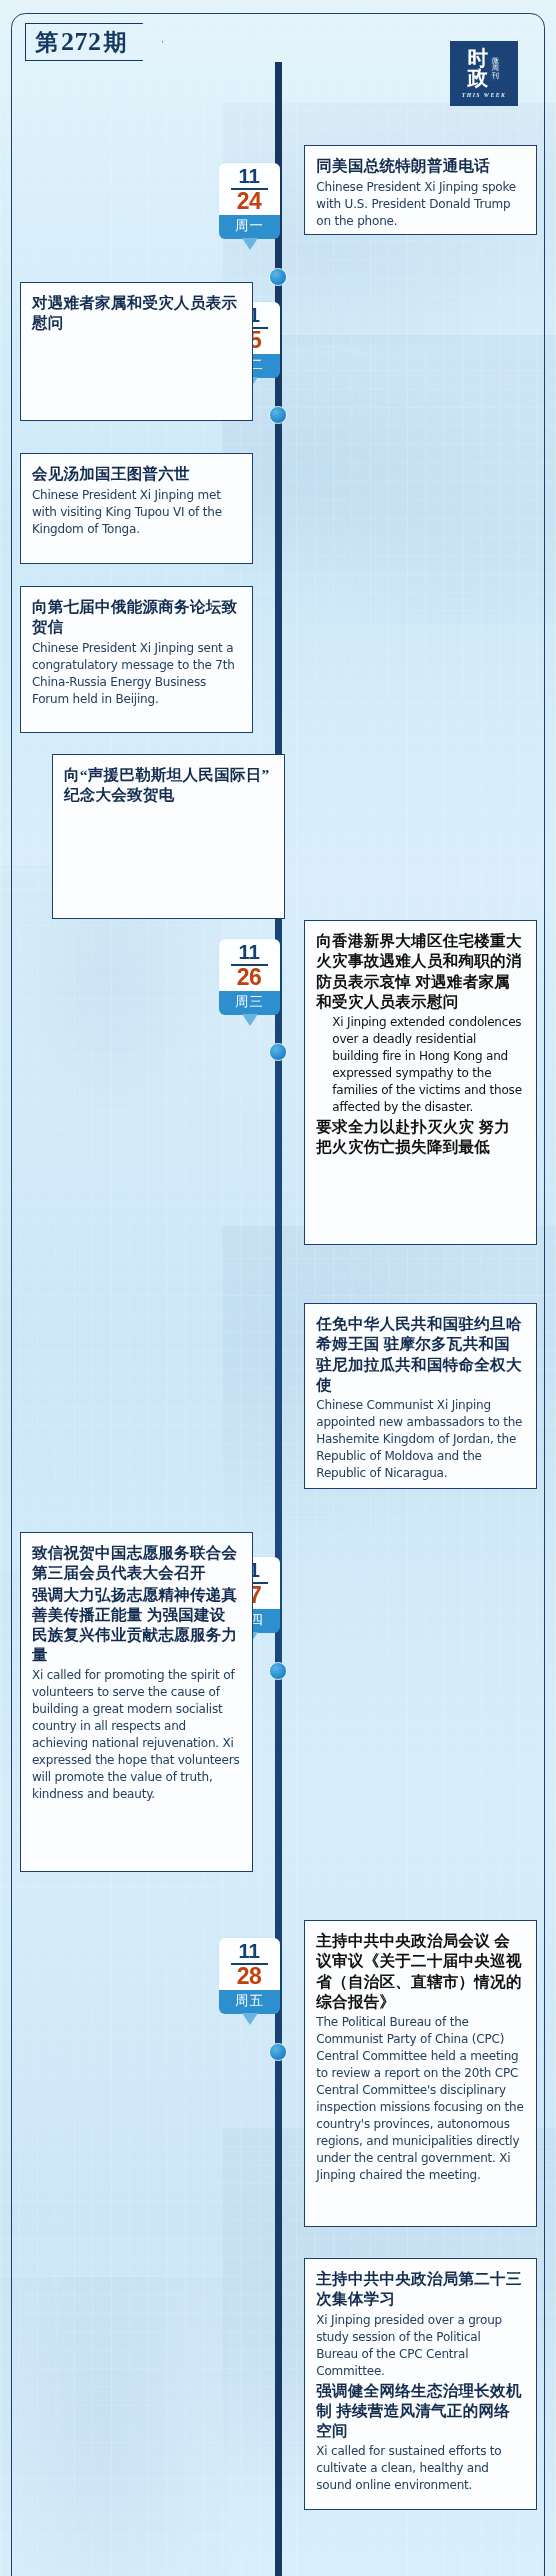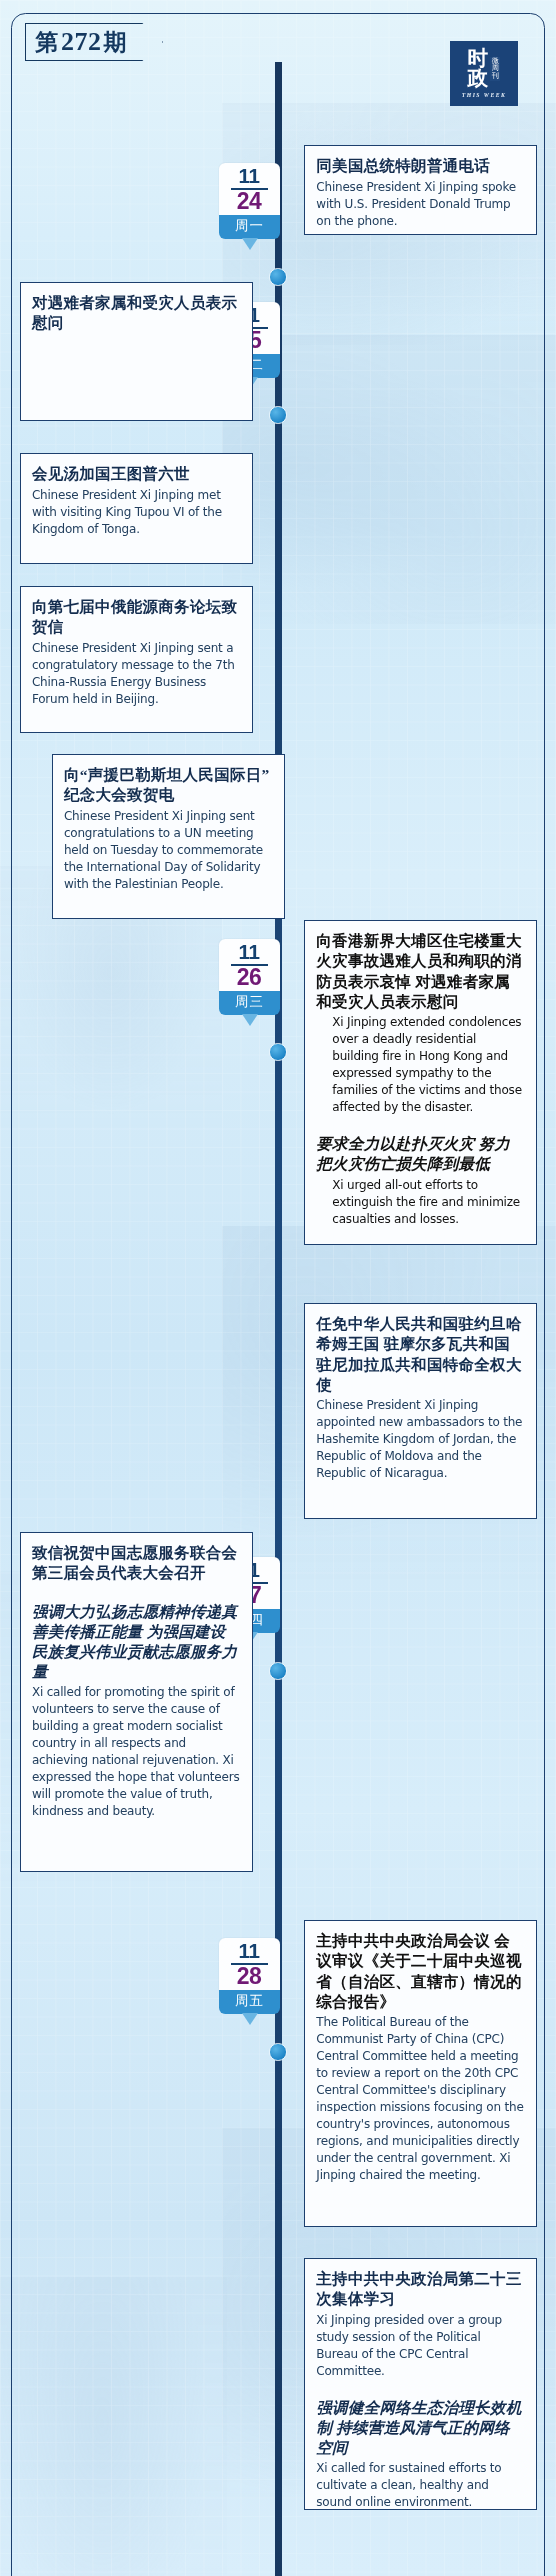--- a/index.html
+++ b/index.html
@@ -96,21 +96,21 @@
     border:1.5px solid #eaf6fd;left:269px;}
 
   
   .datebadge{position:absolute;width:61px;}
   .datebadge .top{background:#fdfeff;border-radius:6.2px 6.2px 0 0;
     padding:4.1px 0 3.1px;display:flex;flex-direction:column;align-items:center;
     box-shadow:0 0.5px 1.5px rgba(20,60,100,.14);}
   .datebadge .mm{font-size:20.6px;font-weight:700;color:#14416f;line-height:.92;
     letter-spacing:-0.5px;padding-right:1px;}
   .datebadge .rule{width:37px;height:2.1px;background:#14416f;margin:1.5px 0 1px;}
-  .datebadge .dd{font-size:23px;font-weight:700;color:#701a75;line-height:.92;
+  .datebadge .dd{font-size:23px;font-weight:700;color:#c2410c;line-height:.92;
     letter-spacing:-0.5px;padding-right:1px;}
   .datebadge .wk{background:#2e8fce;color:#fff;font-size:13.4px;text-align:center;
     padding:2.1px 0 3.6px;border-radius:0 0 6.2px 6.2px;letter-spacing:1px;
     font-family:"DejaVu Sans","Liberation Sans",sans-serif;}
   .datebadge .tri{position:absolute;left:50%;transform:translateX(-50%);
     bottom:-11.3px;width:0;height:0;border-left:8.8px solid transparent;
     border-right:8.8px solid transparent;border-top:12.4px solid #69b5e2;}
   .badge-right{}
 
   
@@ -119,21 +119,21 @@
   .card.right{left:304px;width:233px;}
   .card.left{left:19.6px;width:233px;}
   .card .cn{font-family:"Liberation Serif","DejaVu Serif",serif;
     font-size:15.5px;line-height:1.30;color:#142d4f;font-weight:700;
     letter-spacing:0.3px;}
   .card .cn.dark{color:#111111;}
   .card .en{font-size:12px;line-height:1.42;color:#23405f;margin-top:2.1px;
     font-family:"DejaVu Sans","Liberation Sans",sans-serif;
     letter-spacing:-0.2px;}
   .card .en.dark{color:#111111;margin-left:16px;}
-  .card .sub{margin-top:18px;font-style:italic;}
+  .card .sub{margin-top:1px;}
 </style>
 </head>
 <body>
 
 <div id="page">
 
   <div class="photo-wash">
     <div class="pw pw1"></div>
       <div class="pw pw2"></div>
       <div class="pw pw3"></div>
@@ -240,33 +240,31 @@
     <div class="en">Chinese President Xi Jinping met with visiting King Tupou VI of the Kingdom of Tonga.</div>
   </div>
 
   <div class="card left" style="top:586px;height:147px;">
     <div class="cn">向第七届中俄能源商务论坛致贺信</div>
     <div class="en">Chinese President Xi Jinping sent a congratulatory message to the 7th China-Russia Energy Business Forum held in Beijing.</div>
   </div>
 
   <div class="card left" style="top:754px;height:165px;margin-left:32px;">
     <div class="cn">向“声援巴勒斯坦人民国际日”纪念大会致贺电</div>
-    <div class="en">Chinese President Xi Jinping sent congratulations to a UN meeting held on Tuesday to commemorate the International Day of Solidarity with the Palestinian People.</div>
   </div>
 
   <div class="card right" style="top:920px;height:325px;">
     <div class="cn dark">向香港新界大埔区住宅楼重大火灾事故遇难人员和殉职的消防员表示哀悼 对遇难者家属和受灾人员表示慰问</div>
     <div class="en dark">Xi Jinping extended condolences over a deadly residential building fire in Hong Kong and expressed sympathy to the families of the victims and those affected by the disaster.</div>
     <div class="cn dark sub">要求全力以赴扑灭火灾 努力把火灾伤亡损失降到最低</div>
-    <div class="en dark">Xi urged all-out efforts to extinguish the fire and minimize casualties and losses.</div>
-  </div>
-
-  <div class="card right" style="top:1303px;height:216px;">
+  </div>
+
+  <div class="card right" style="top:1303px;height:186px;">
     <div class="cn">任免中华人民共和国驻约旦哈希姆王国 驻摩尔多瓦共和国 驻尼加拉瓜共和国特命全权大使</div>
-    <div class="en">Chinese President Xi Jinping appointed new ambassadors to the Hashemite Kingdom of Jordan, the Republic of Moldova and the Republic of Nicaragua.</div>
+    <div class="en">Chinese Communist Xi Jinping appointed new ambassadors to the Hashemite Kingdom of Jordan, the Republic of Moldova and the Republic of Nicaragua.</div>
   </div>
 
   <div class="card left" style="top:1532px;height:340px;">
     <div class="cn">致信祝贺中国志愿服务联合会第三届会员代表大会召开</div>
     <div class="cn sub">强调大力弘扬志愿精神传递真善美传播正能量 为强国建设民族复兴伟业贡献志愿服务力量</div>
     <div class="en">Xi called for promoting the spirit of volunteers to serve the cause of building a great modern socialist country in all respects and achieving national rejuvenation. Xi expressed the hope that volunteers will promote the value of truth, kindness and beauty.</div>
   </div>
 
   <div class="card right" style="top:1920px;height:307px;">
     <div class="cn dark">主持中共中央政治局会议 会议审议《关于二十届中央巡视省（自治区、直辖市）情况的综合报告》</div>

